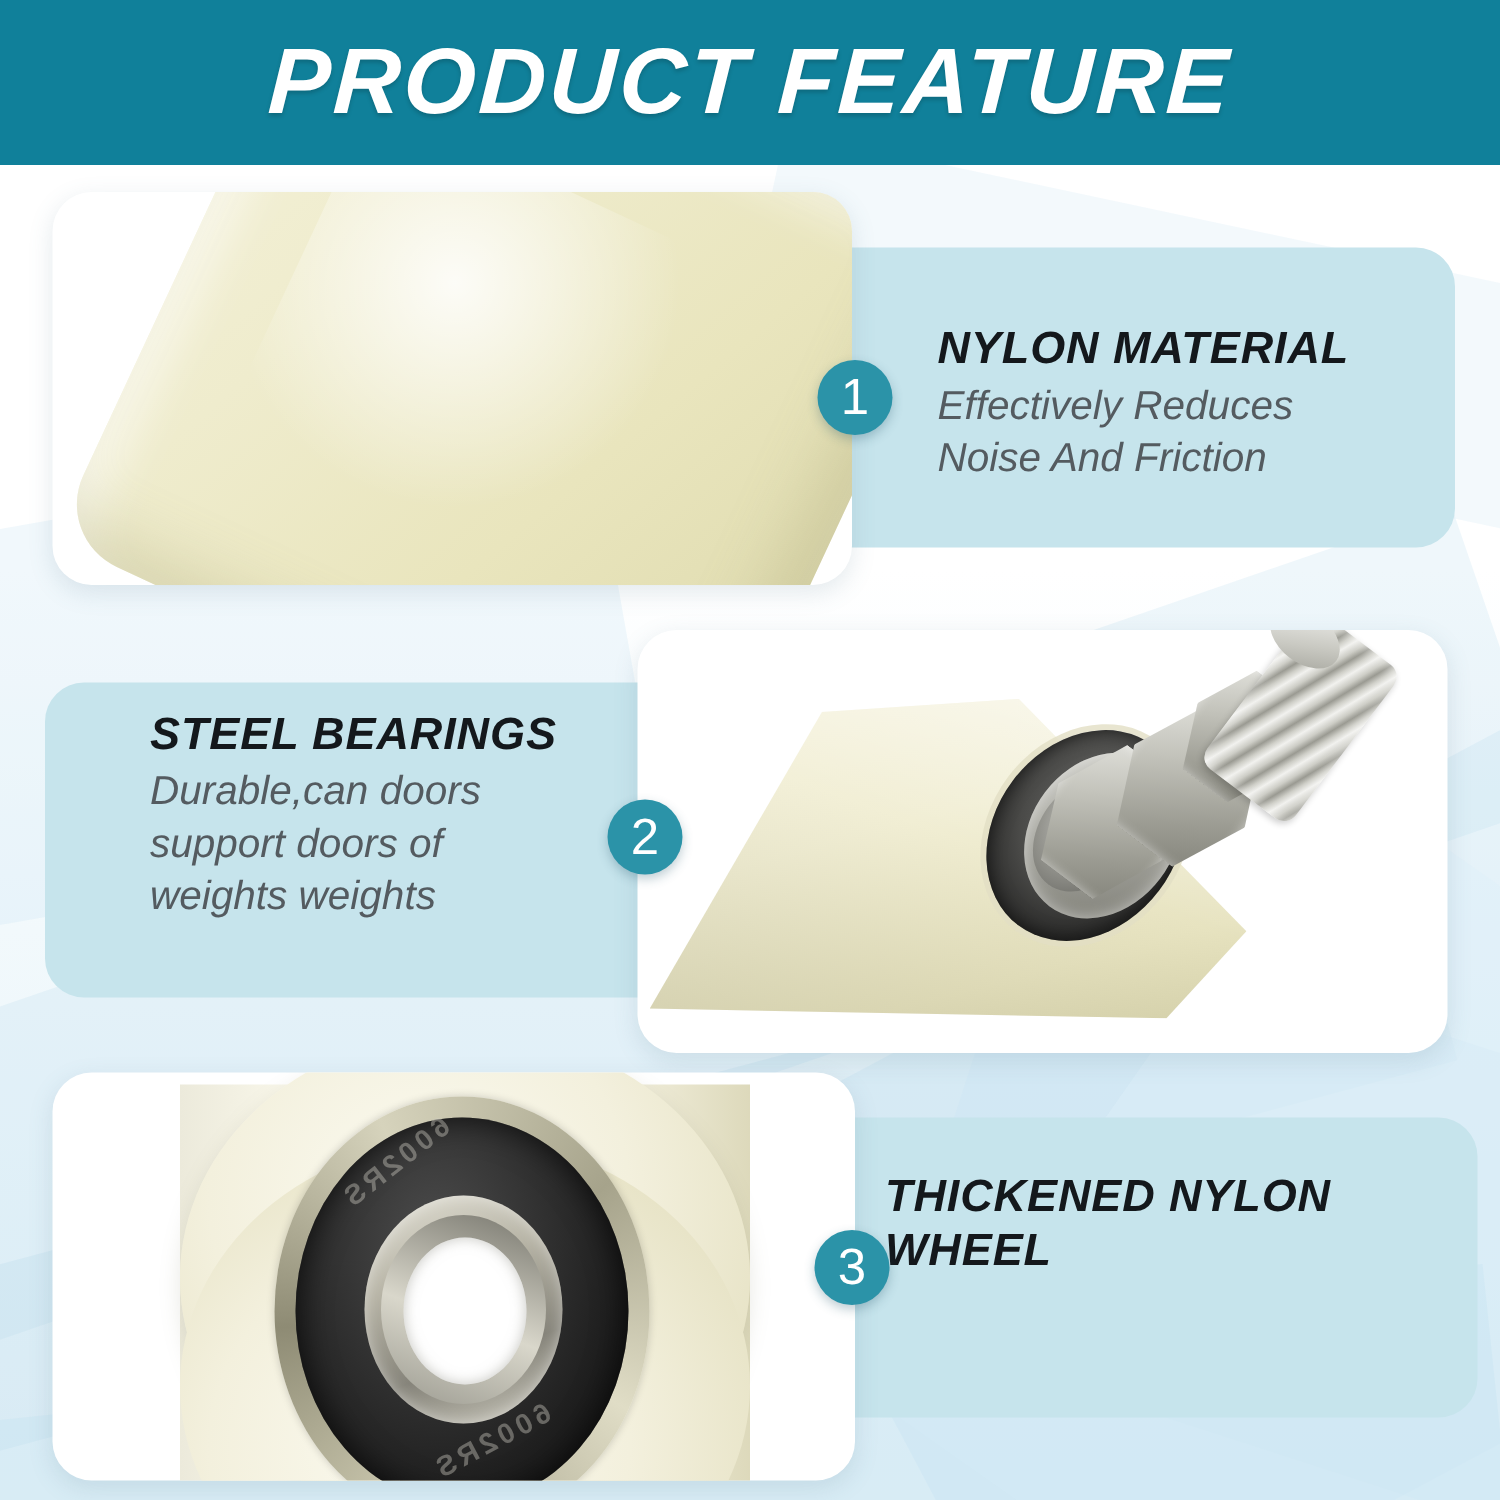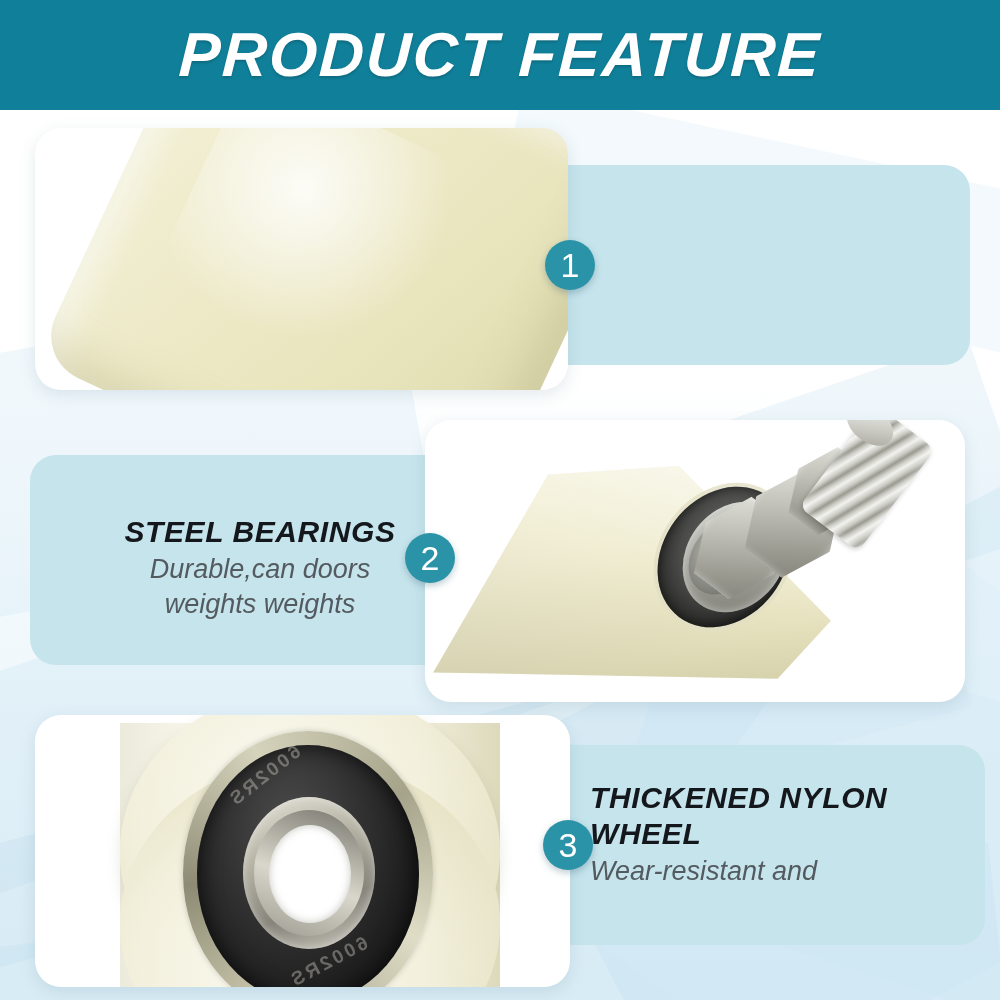--- a/index.html
+++ b/index.html
@@ -46,21 +46,21 @@
   #panel1{left:560px;top:165px;width:410px;height:200px;}
   #panel2{left:30px;top:455px;width:410px;height:210px;border-radius:26px 0 0 26px;}
   #panel3{left:560px;top:745px;width:425px;height:200px;}
 
   .ptext{position:absolute;z-index:6;}
   .ptitle{font-size:30px;font-weight:bold;font-style:italic;color:#14181c;
           letter-spacing:.6px;line-height:36px;}
   .pdesc{font-size:27px;font-style:italic;color:#545b60;line-height:35px;margin-top:2px;}
 
   #text1{left:625px;top:215px;width:330px;}
-  #text2{left:100px;top:514px;width:320px;text-align:center;}
+  #text2{left:100px;top:472px;width:320px;}
   #text3{left:590px;top:780px;width:345px;}
 
   
   .badge{position:absolute;width:50px;height:50px;border-radius:50%;
          background:#2b93a8;color:#ffffff;z-index:8;
          display:flex;align-items:center;justify-content:center;
          font-size:34px;line-height:34px;font-weight:normal;
          box-shadow:0 3px 7px rgba(40,90,110,.30);}
   #badge1{left:545px;top:240px;}
   #badge2{left:405px;top:533px;}
@@ -159,20 +159,27 @@
     <div class="header-title">PRODUCT FEATURE</div>
   </div>
 
   <div class="panel" id="panel1"></div>
 
   <div class="card" id="card1">
     <div class="wedge1"></div>
     <div class="wedge1-glow"></div>
   </div>
 
+  <div class="ptext" id="text1">
+    <div class="ptitle">NYLON MATERIAL</div>
+    <div class="pdesc">
+      <div>Effectively Reduces</div>
+      <div>Noise And Friction</div>
+    </div>
+  </div>
 
   <div class="badge" id="badge1">1</div>
 
   <div class="panel" id="panel2"></div>
 
   <div class="card" id="card2">
     <div class="cone-body"></div>
     <div class="cone-shade"></div>
     <div class="bear-ring"></div>
     <div class="washer"></div>
@@ -181,20 +188,21 @@
     <div class="nut nut-b"></div>
     <div class="nut nut-c"></div>
     <div class="thread"></div>
     <div class="thread-top"></div>
   </div>
 
   <div class="ptext" id="text2">
     <div class="ptitle">STEEL BEARINGS</div>
     <div class="pdesc">
       <div>Durable,can doors</div>
+      <div>support doors of</div>
       <div>weights weights</div>
     </div>
   </div>
 
   <div class="badge" id="badge2">2</div>
 
   <div class="panel" id="panel3"></div>
 
   <div class="card" id="card3">
     <div class="wheel-band"></div>
@@ -205,19 +213,18 @@
     <div class="seal-txt seal-txt-a">6002RS</div>
     <div class="seal-txt seal-txt-b">6002RS</div>
     <div class="ring-inner"></div>
     <div class="ring-inner2"></div>
     <div class="bore"></div>
   </div>
 
   <div class="ptext" id="text3">
     <div class="ptitle">THICKENED NYLON WHEEL</div>
     <div class="pdesc">
-      <div>Wear-resistant and</div>
     </div>
   </div>
 
   <div class="badge" id="badge3">3</div>
 
 </div>
 
 </body></html>

